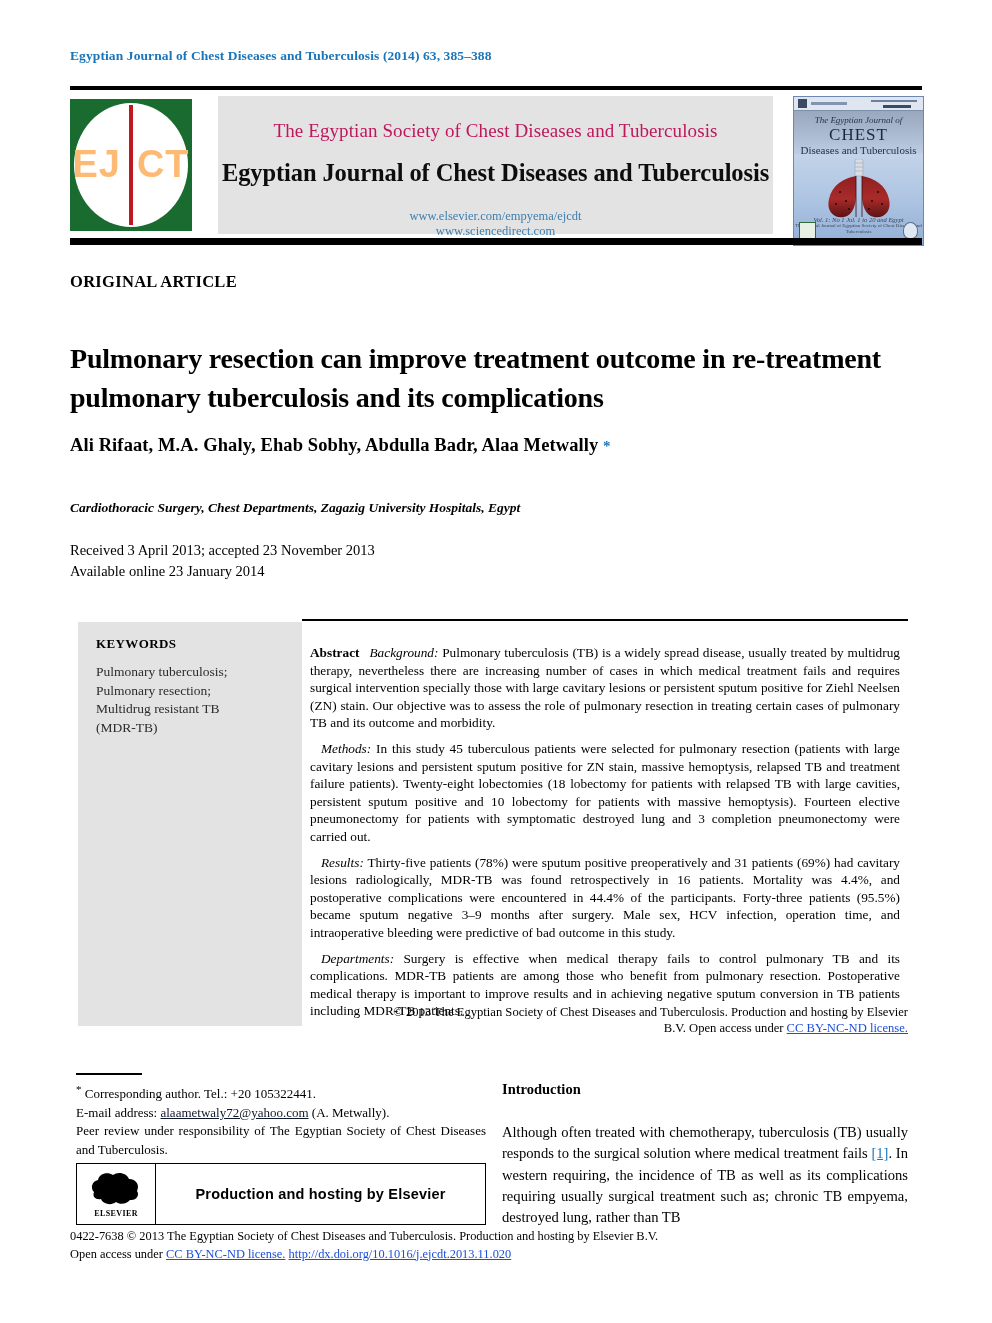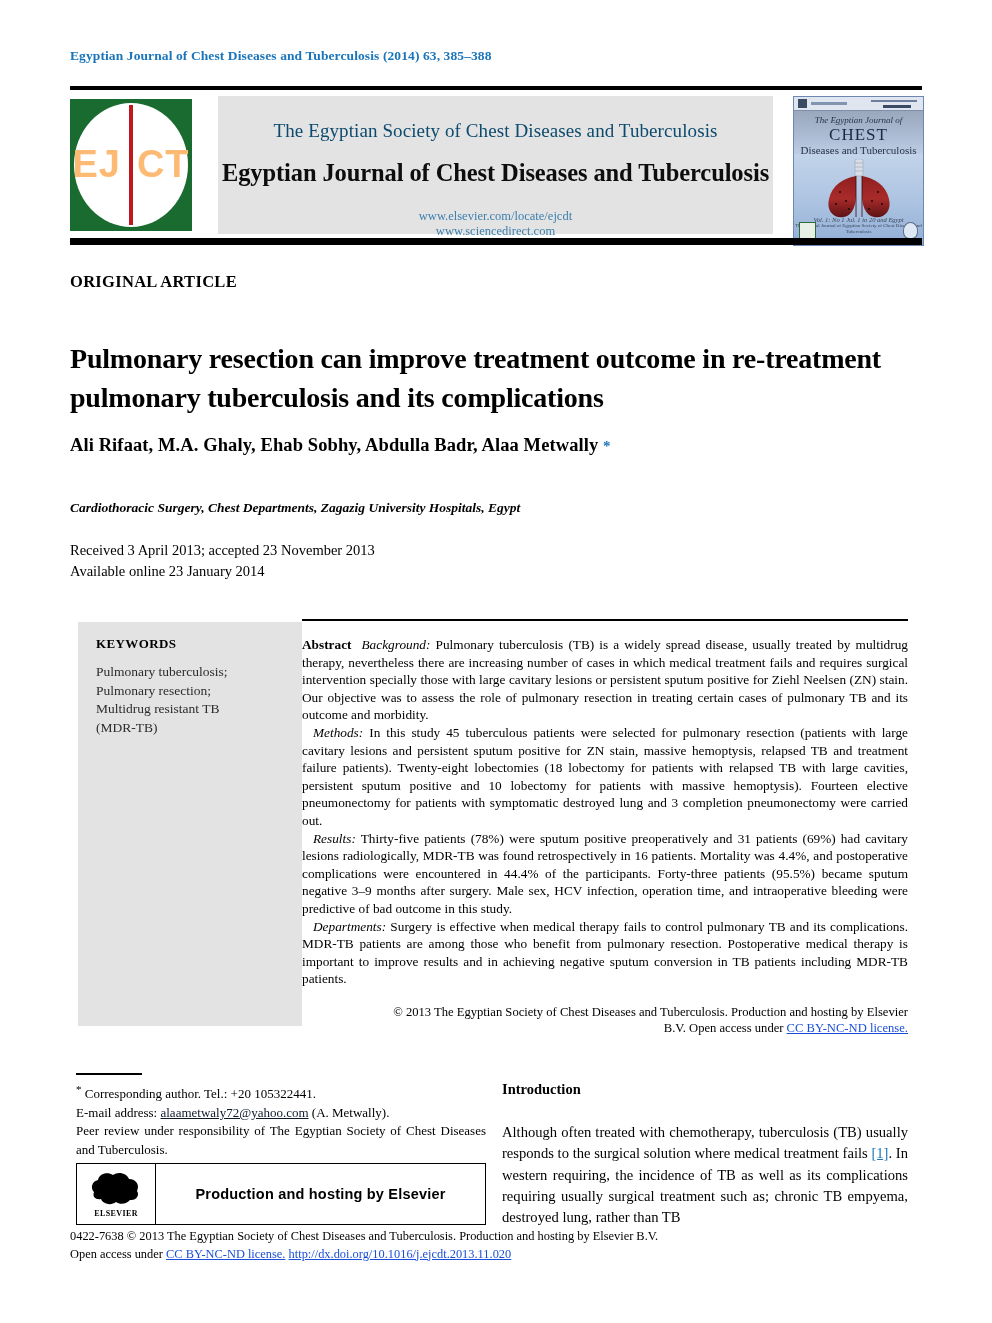--- a/index.html
+++ b/index.html
@@ -97,21 +97,21 @@
     position: absolute;
     left: 148px;
     top: 0px;
     width: 555px;
     height: 138px;
     background: #e3e3e3;
     text-align: center;
   }
   .soc-line {
     font-size: 19px;
-    color: #0c4a6e;
+    color: #be185d;
     margin-top: 24px;
     letter-spacing: .1px;
   }
   .jrnl-line {
     font-size: 24.5px;
     font-weight: bold;
     color: #0d0d0d;
     margin-top: 17px;
     letter-spacing: -.1px;
   }
@@ -262,21 +262,21 @@
   }
   .abstract {
     position: absolute;
     left: 302px; top: 636px;
     width: 606px;
     font-size: 13.3px;
     line-height: 17.6px;
     text-align: justify;
     text-justify: inter-word;
   }
-  .abstract p { margin: 0; }
+  .abstract p { margin: 8px; }
   .abstract p.ind { text-indent: 11px; }
   .abstract .lbl-b { font-weight: bold; }
   .abstract .lbl-i { font-style: italic; }
   .abstract .sp { display:inline-block; width:10px; }
   .copyright {
     position: absolute;
     left: 302px; top: 1004px;
     width: 606px;
     font-size: 12.6px;
     line-height: 16px;
@@ -377,21 +377,21 @@
     <div class="logo-ejct">
       <div class="disc"></div>
       <div class="bar"></div>
       <div class="txt"><span class="ej">EJ</span><span class="ct">CT</span></div>
     </div>
 
     <div class="masthead-center">
       <div class="soc-line">The Egyptian Society of Chest Diseases and Tuberculosis</div>
       <div class="jrnl-line">Egyptian Journal of Chest Diseases and Tuberculosis</div>
       <div class="url-line">
-        <div>www.elsevier.com/locate/ejcdt</div>
+        <div>www.elsevier.com/empyema/ejcdt</div>
         <div>www.sciencedirect.com</div>
       </div>
     </div>
 
     <div class="cover-thumb">
       <div class="ct-top"></div>
       <div class="ct-dot"></div>
       <div class="ct-line1"></div>
       <div class="ct-line2"></div>
       <div class="ct-line3"></div>

